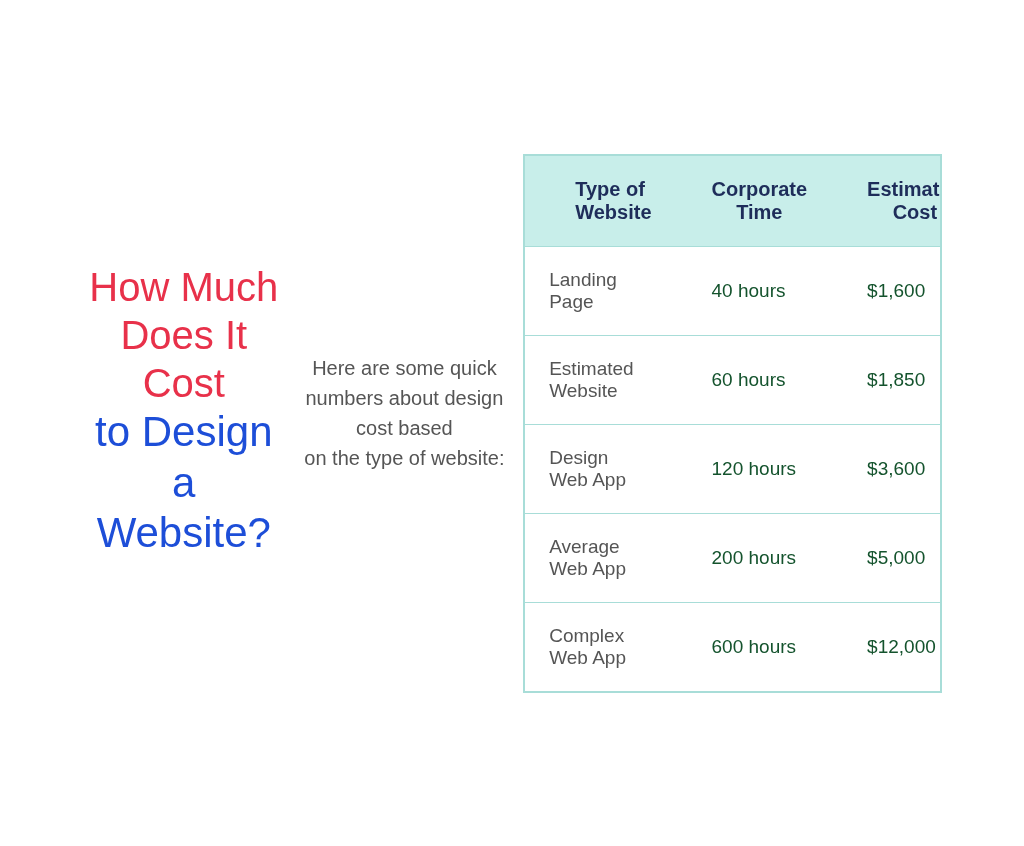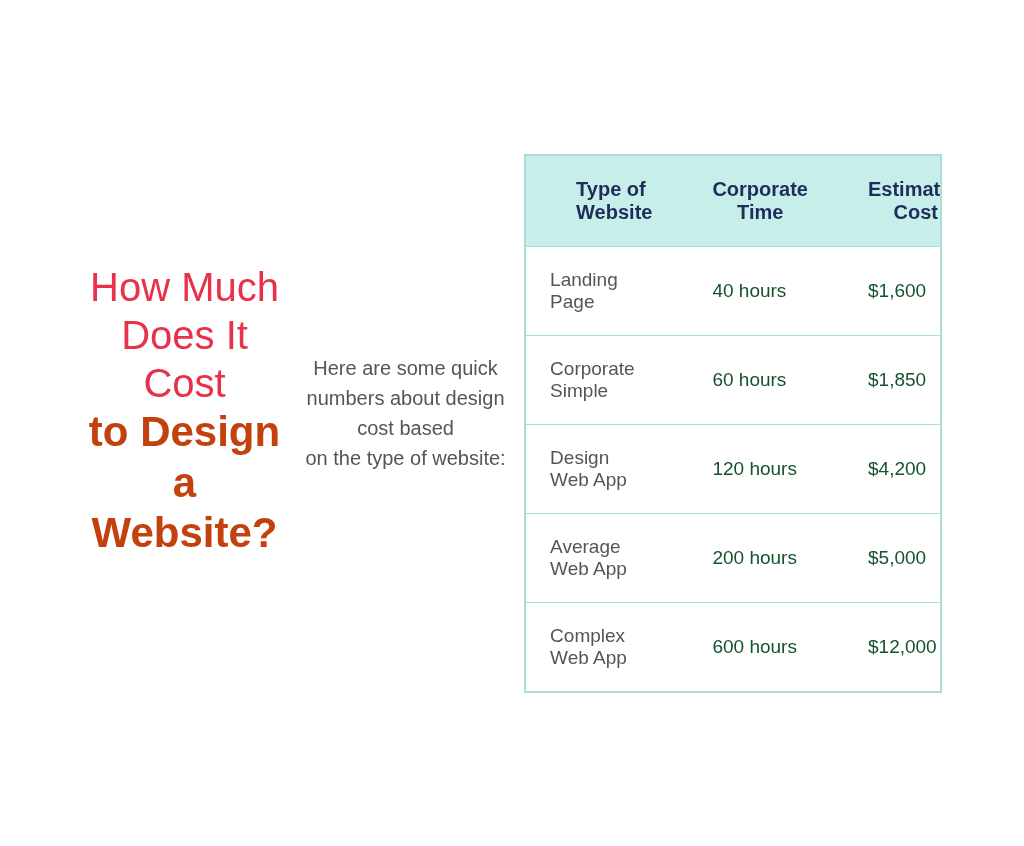--- a/index.html
+++ b/index.html
@@ -35,22 +35,22 @@
     .title-line1 {
       font-size: 40px;
       font-weight: 400;
       color: #e8314a;
       line-height: 1.2;
       display: block;
     }
 
     .title-line2 {
       font-size: 42px;
-      font-weight: 700;
-      color: #c2410c;
+      font-weight: 400;
+      color: #1d4ed8;
       line-height: 1.2;
       display: block;
     }
 
     .subtitle {
       font-size: 20px;
       color: #555;
       text-align: center;
       line-height: 1.5;
       margin-top: 12px;
@@ -125,28 +125,28 @@
           <th>Estimated Cost</th>
         </tr>
       </thead>
       <tbody id="table-body">
       <tr>
             <td>Landing Page</td>
             <td>40 hours</td>
             <td>$1,600</td>
           </tr>
           <tr>
-            <td>Corporate Simple</td>
+            <td>Estimated Website</td>
             <td>60 hours</td>
             <td>$1,850</td>
           </tr>
           <tr>
             <td>Design Web App</td>
             <td>120 hours</td>
-            <td>$4,200</td>
+            <td>$3,600</td>
           </tr>
           <tr>
             <td>Average Web App</td>
             <td>200 hours</td>
             <td>$5,000</td>
           </tr>
           <tr>
             <td>Complex Web App</td>
             <td>600 hours</td>
             <td>$12,000</td>

